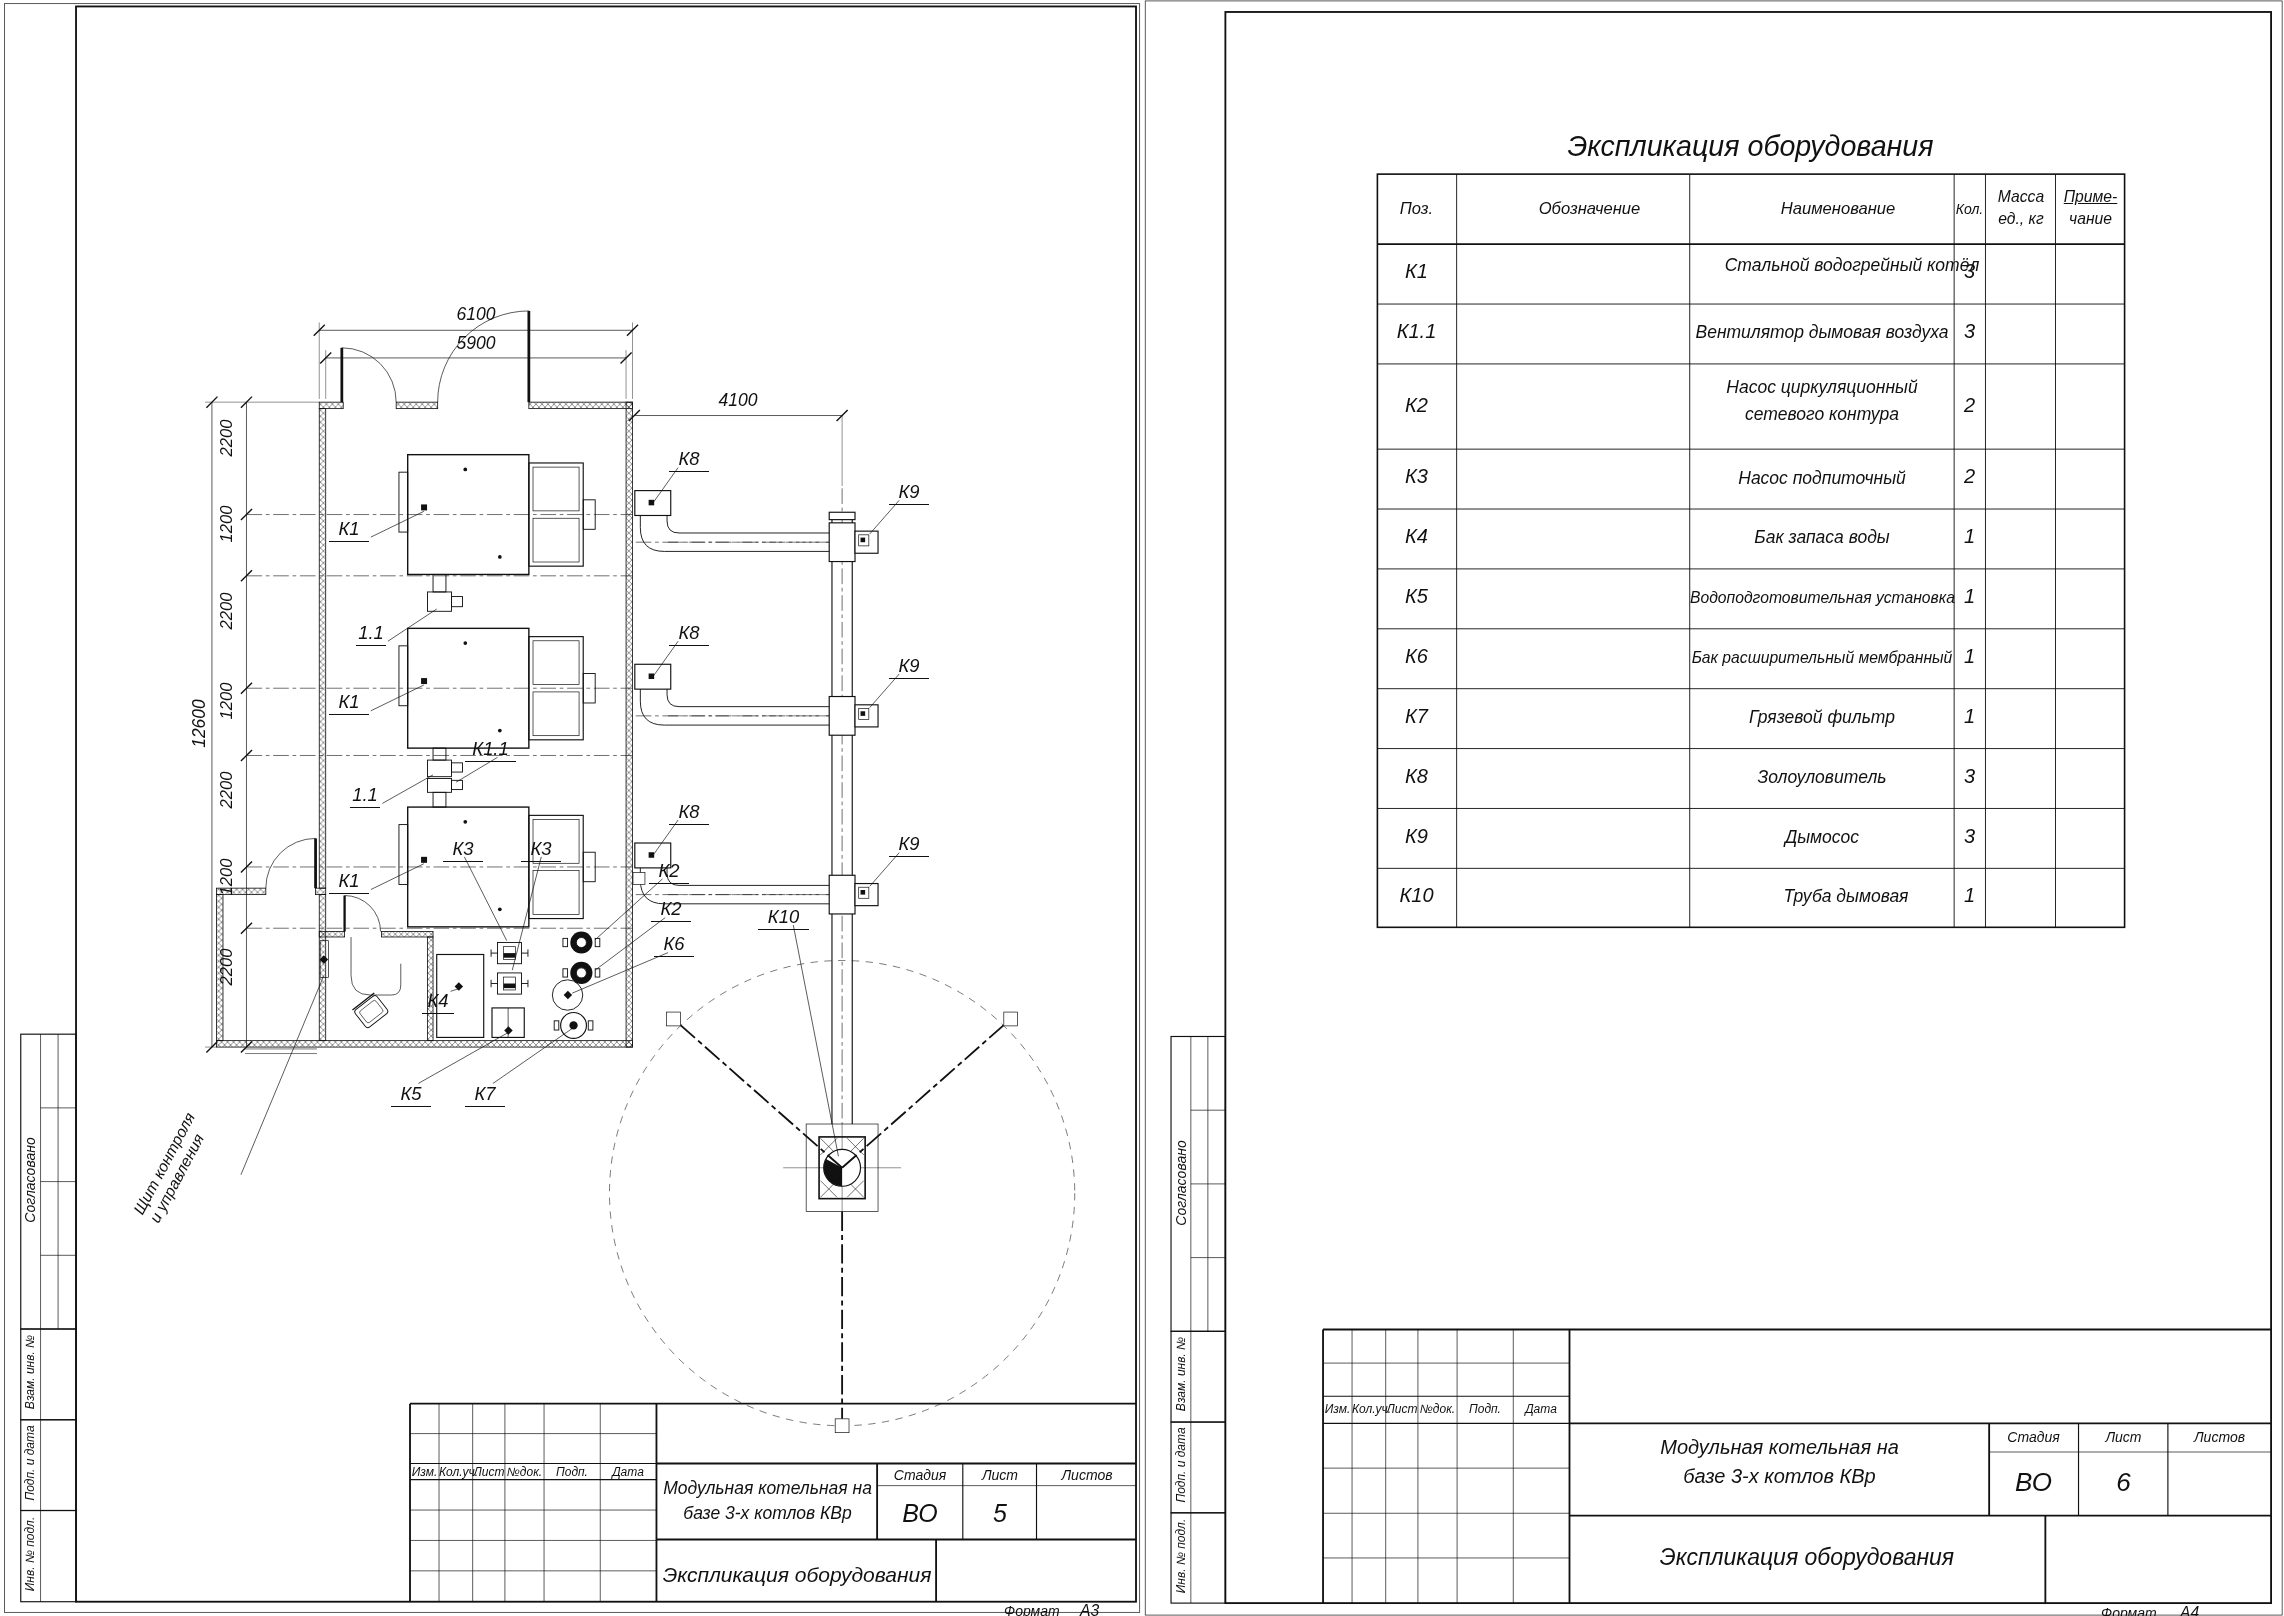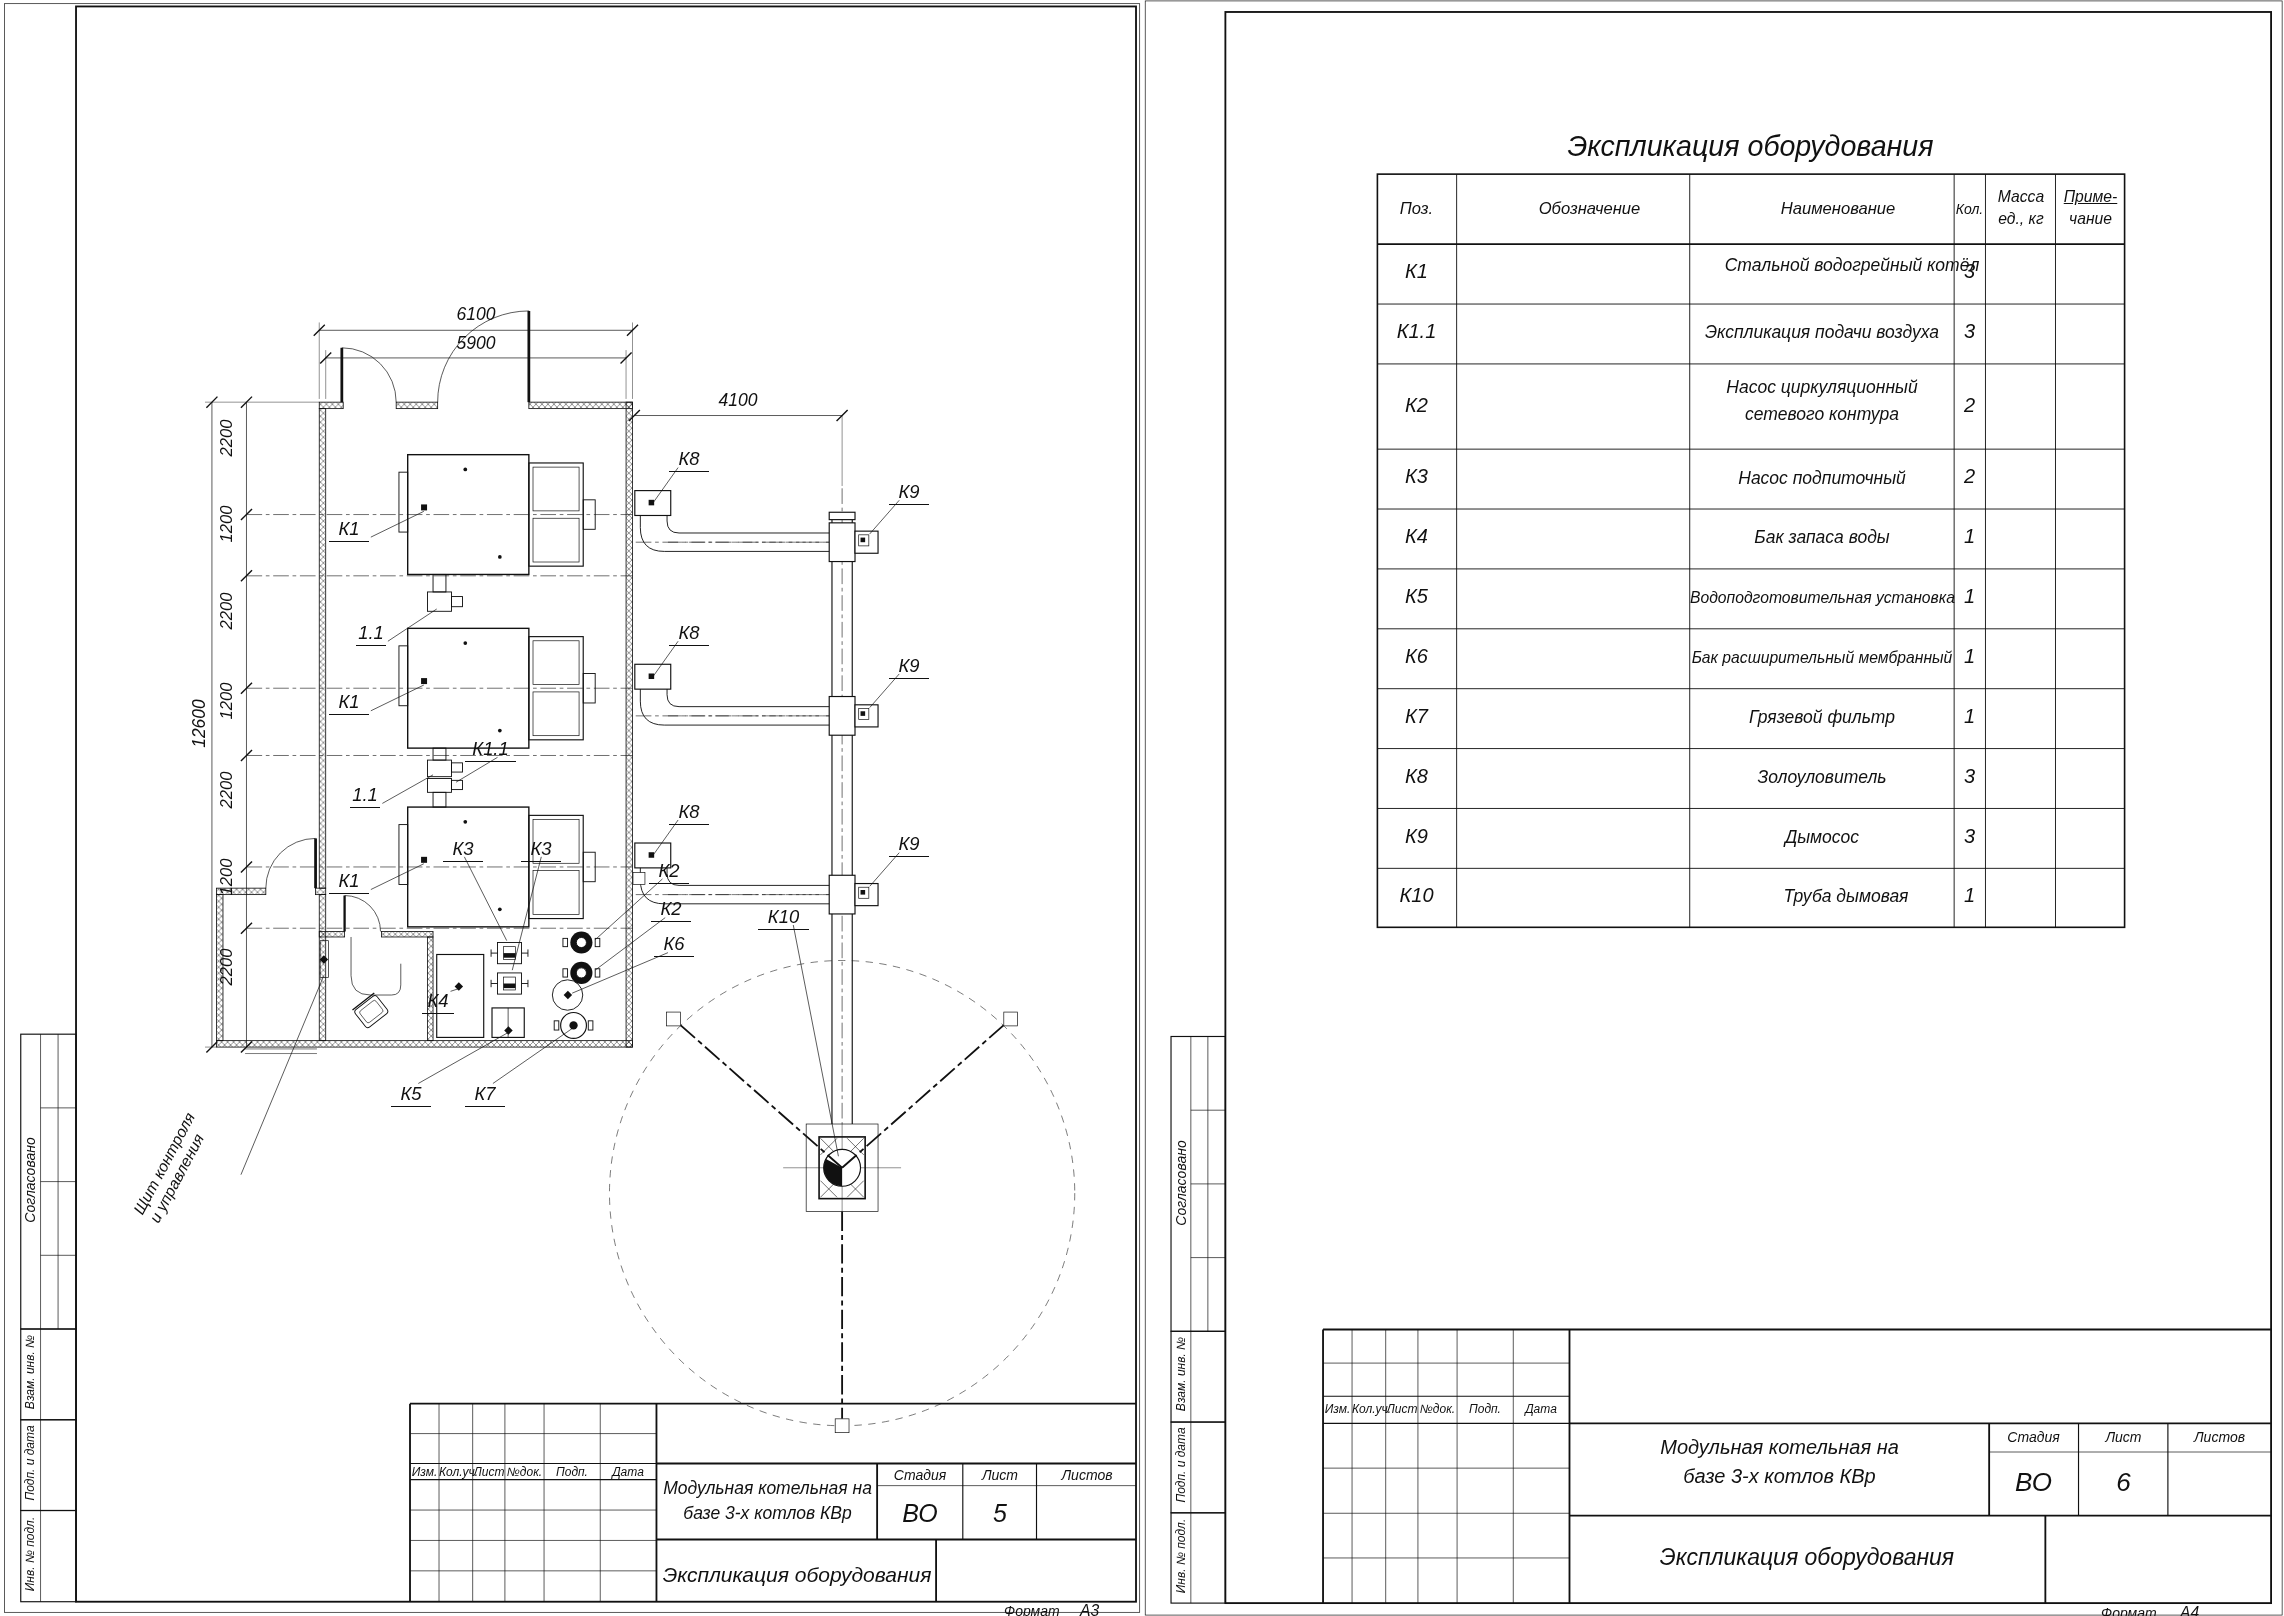--- a/index.html
+++ b/index.html
@@ -493,21 +493,21 @@
 <span class="lbl f34 c" style="left:1986px;top:188px;width:70px;">Масса</span>
 <span class="lbl f34 c" style="left:1986px;top:210px;width:70px;">ед., кг</span>
 <span class="lbl f34 c" style="left:2056px;top:188px;width:69px;text-decoration:underline;">Приме-</span>
 <span class="lbl f34 c" style="left:2056px;top:210px;width:69px;">чание</span>
 
 <span class="lbl f44 c" style="left:1377px;top:260px;width:79px;">К1</span>
 <span class="lbl f38 c" style="left:1690px;top:255px;width:264px;padding-left:30px;">Стальной водогрейный котёл</span>
 <span class="lbl f44 c" style="left:1954px;top:260px;width:31px;">3</span>
 
 <span class="lbl f44 c" style="left:1377px;top:320px;width:79px;">К1.1</span>
-<span class="lbl f38 c" style="left:1690px;top:322px;width:264px;">Экспликация подачи воздуха</span>
+<span class="lbl f38 c" style="left:1690px;top:322px;width:264px;">Вентилятор дымовая воздуха</span>
 <span class="lbl f44 c" style="left:1954px;top:320px;width:31px;">3</span>
 
 <span class="lbl f44 c" style="left:1377px;top:394px;width:79px;">К2</span>
 <span class="lbl f38 c" style="left:1690px;top:377px;width:264px;">Насос циркуляционный</span>
 <span class="lbl f38 c" style="left:1690px;top:404px;width:264px;">сетевого контура</span>
 <span class="lbl f44 c" style="left:1954px;top:394px;width:31px;">2</span>
 
 <span class="lbl f44 c" style="left:1377px;top:465px;width:79px;">К3</span>
 <span class="lbl f38 c" style="left:1690px;top:468px;width:264px;">Насос подпиточный</span>
 <span class="lbl f44 c" style="left:1954px;top:465px;width:31px;">2</span>

